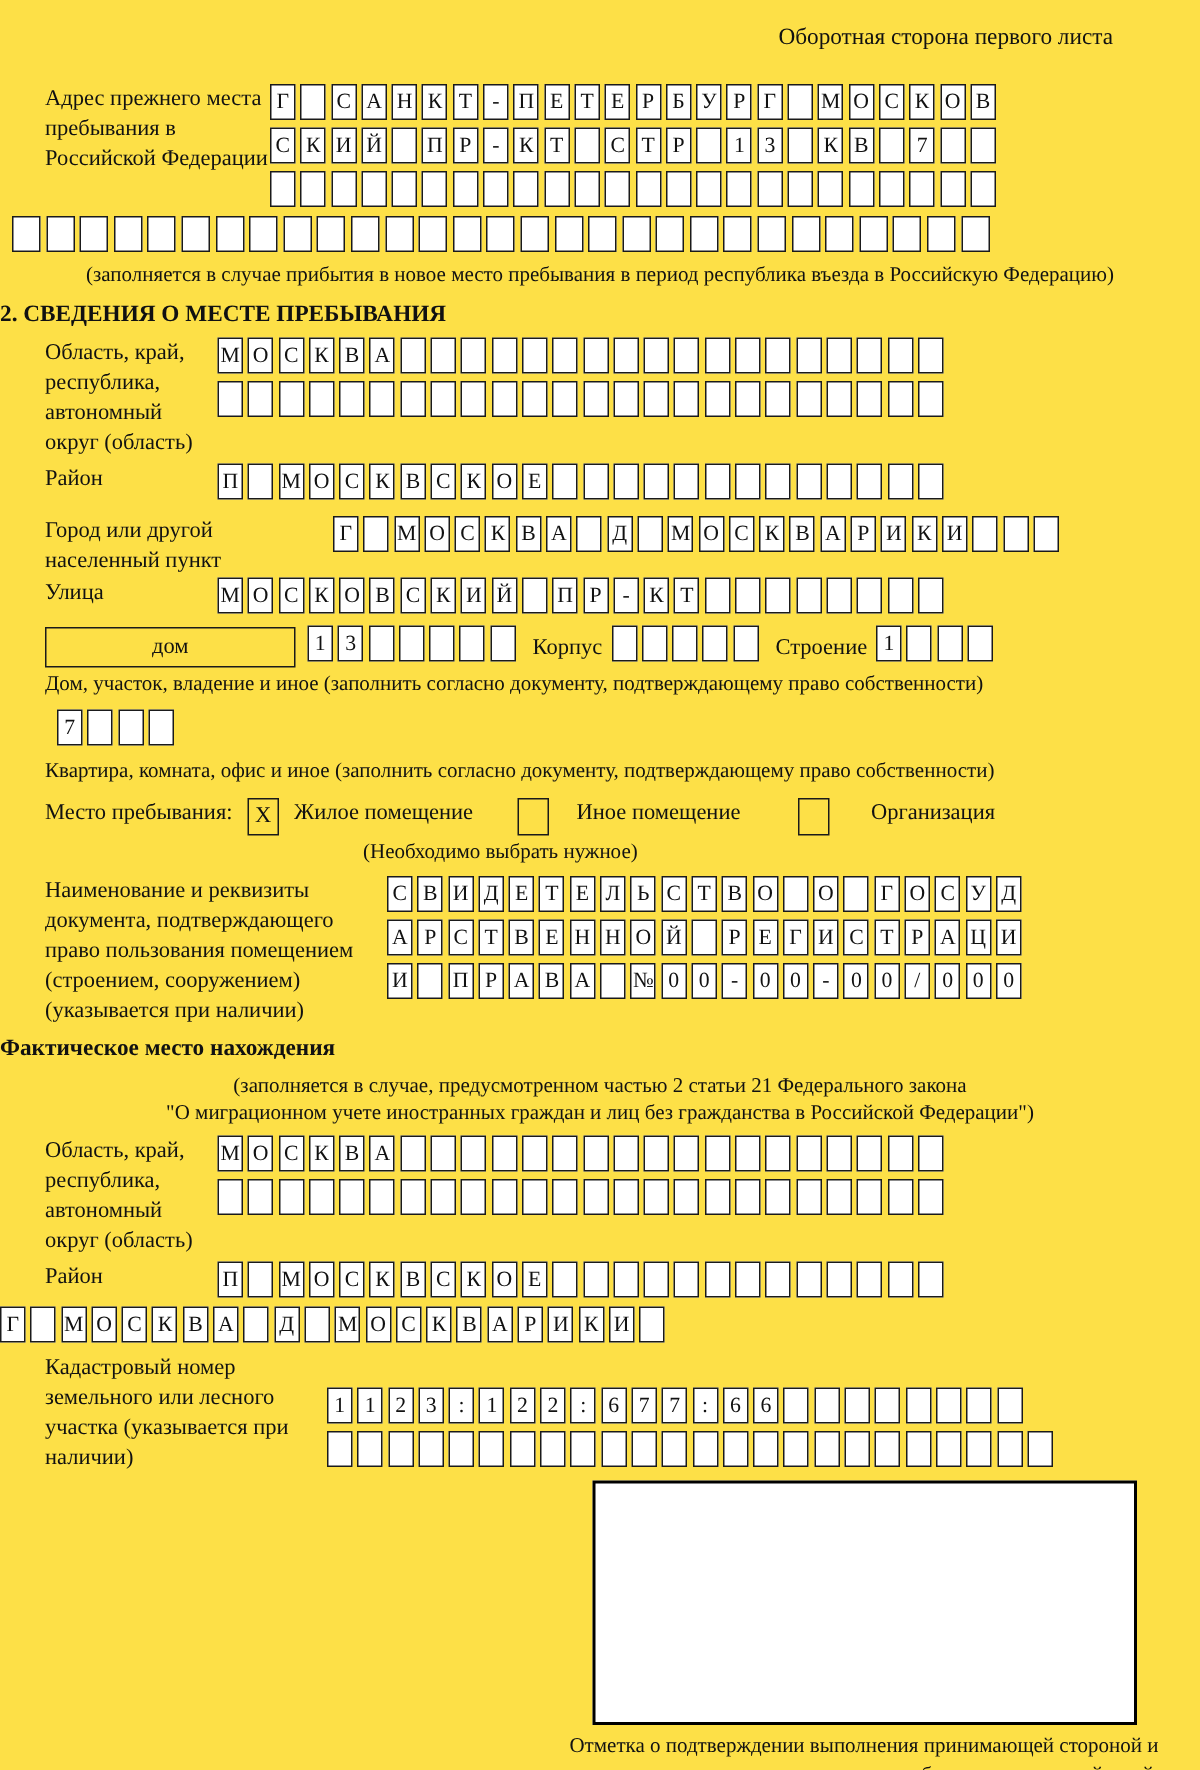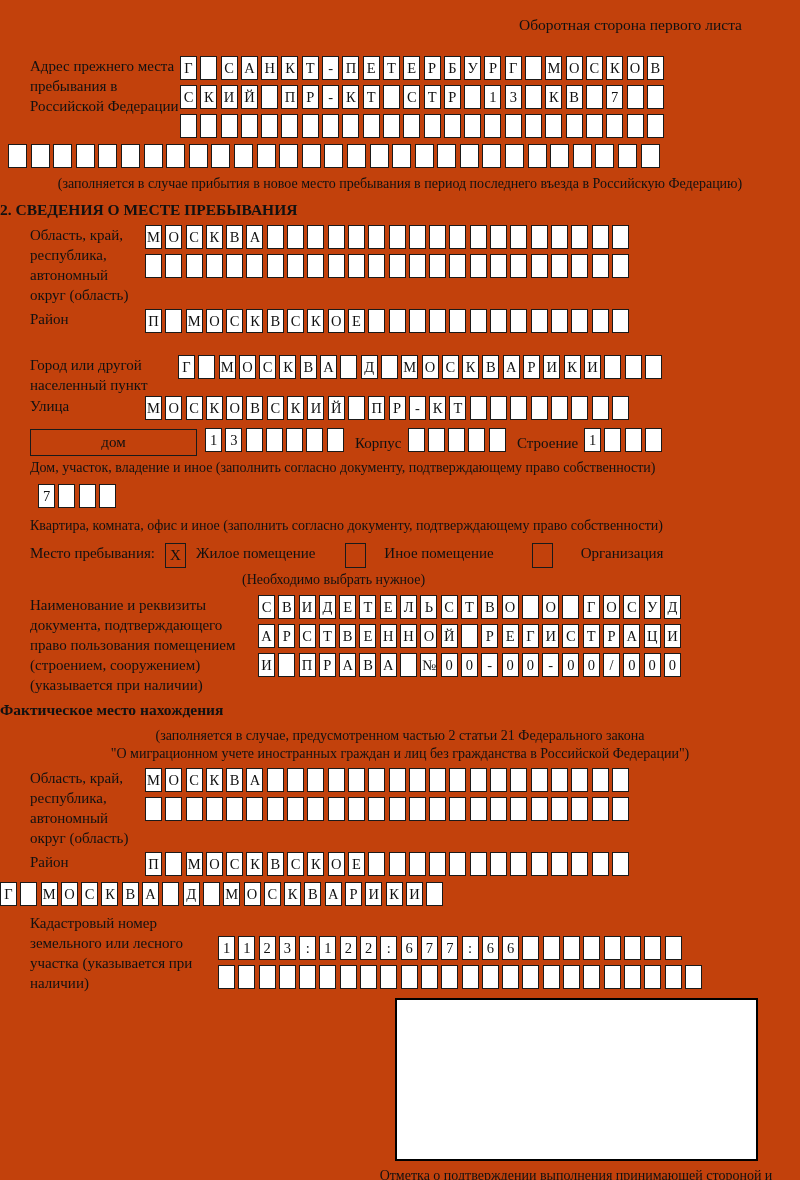--- a/index.html
+++ b/index.html
@@ -1,20 +1,20 @@
 <!DOCTYPE html>
 <html><head>
 <meta charset="utf-8">
 <style>
   * { box-sizing: border-box; margin: 0; padding: 0; }
   body { background:#fff; }
   .page {
     position: relative;
     width: 800px; height: 1180px;
-    background: #c2410c; color:#111;
+    background: #fde047; color:#111;
     font-family: "Liberation Serif", "DejaVu Serif", serif;
     overflow: hidden;
   }
   .hdr-note {
     position:absolute; top:16px; right:58px;
     font-size:15.5px;
   }
   .lbl { font-size:15px; line-height:20px; }
   .cap { font-size:14px; line-height:18px; }
   .sect-title { text-align:left; font-weight:bold; font-size:15.5px; }
@@ -47,38 +47,38 @@
 
   <div class="frow" style="margin-top:56px;">
     <div class="lbl" style="width:150px; margin-left:30px; flex-shrink:0;">Адрес прежнего места пребывания в Российской Федерации</div>
     <div>
       <div class="boxrow"><span class="cbox">Г</span><span class="cbox"></span><span class="cbox">С</span><span class="cbox">А</span><span class="cbox">Н</span><span class="cbox">К</span><span class="cbox">Т</span><span class="cbox">-</span><span class="cbox">П</span><span class="cbox">Е</span><span class="cbox">Т</span><span class="cbox">Е</span><span class="cbox">Р</span><span class="cbox">Б</span><span class="cbox">У</span><span class="cbox">Р</span><span class="cbox">Г</span><span class="cbox"></span><span class="cbox">М</span><span class="cbox">О</span><span class="cbox">С</span><span class="cbox">К</span><span class="cbox">О</span><span class="cbox">В</span></div>
       <div class="boxrow"><span class="cbox">С</span><span class="cbox">К</span><span class="cbox">И</span><span class="cbox">Й</span><span class="cbox"></span><span class="cbox">П</span><span class="cbox">Р</span><span class="cbox">-</span><span class="cbox">К</span><span class="cbox">Т</span><span class="cbox"></span><span class="cbox">С</span><span class="cbox">Т</span><span class="cbox">Р</span><span class="cbox"></span><span class="cbox">1</span><span class="cbox">3</span><span class="cbox"></span><span class="cbox">К</span><span class="cbox">В</span><span class="cbox"></span><span class="cbox">7</span><span class="cbox"></span><span class="cbox"></span></div>
       <div class="boxrow"><span class="cbox"></span><span class="cbox"></span><span class="cbox"></span><span class="cbox"></span><span class="cbox"></span><span class="cbox"></span><span class="cbox"></span><span class="cbox"></span><span class="cbox"></span><span class="cbox"></span><span class="cbox"></span><span class="cbox"></span><span class="cbox"></span><span class="cbox"></span><span class="cbox"></span><span class="cbox"></span><span class="cbox"></span><span class="cbox"></span><span class="cbox"></span><span class="cbox"></span><span class="cbox"></span><span class="cbox"></span><span class="cbox"></span><span class="cbox"></span></div>
     </div>
   </div>
   <div class="boxrow wide" style="margin-left:8px; margin-top:1px;"><span class="cbox"></span><span class="cbox"></span><span class="cbox"></span><span class="cbox"></span><span class="cbox"></span><span class="cbox"></span><span class="cbox"></span><span class="cbox"></span><span class="cbox"></span><span class="cbox"></span><span class="cbox"></span><span class="cbox"></span><span class="cbox"></span><span class="cbox"></span><span class="cbox"></span><span class="cbox"></span><span class="cbox"></span><span class="cbox"></span><span class="cbox"></span><span class="cbox"></span><span class="cbox"></span><span class="cbox"></span><span class="cbox"></span><span class="cbox"></span><span class="cbox"></span><span class="cbox"></span><span class="cbox"></span><span class="cbox"></span><span class="cbox"></span></div>
-  <div class="cap" style="text-align:center; margin-top:2px;">(заполняется в случае прибытия в новое место пребывания в период последнего въезда в Российскую Федерацию)</div>
+  <div class="cap" style="text-align:center; margin-top:2px;">(заполняется в случае прибытия в новое место пребывания в период республика въезда в Российскую Федерацию)</div>
 
   <div class="sect-title" style="margin-top:8px;">2. СВЕДЕНИЯ О МЕСТЕ ПРЕБЫВАНИЯ</div>
 
   <div class="frow" style="margin-top:6px;">
     <div class="lbl" style="width:115px; margin-left:30px; flex-shrink:0;">Область, край, республика, автономный округ (область)</div>
     <div>
       <div class="boxrow"><span class="cbox">М</span><span class="cbox">О</span><span class="cbox">С</span><span class="cbox">К</span><span class="cbox">В</span><span class="cbox">А</span><span class="cbox"></span><span class="cbox"></span><span class="cbox"></span><span class="cbox"></span><span class="cbox"></span><span class="cbox"></span><span class="cbox"></span><span class="cbox"></span><span class="cbox"></span><span class="cbox"></span><span class="cbox"></span><span class="cbox"></span><span class="cbox"></span><span class="cbox"></span><span class="cbox"></span><span class="cbox"></span><span class="cbox"></span><span class="cbox"></span></div>
       <div class="boxrow"><span class="cbox"></span><span class="cbox"></span><span class="cbox"></span><span class="cbox"></span><span class="cbox"></span><span class="cbox"></span><span class="cbox"></span><span class="cbox"></span><span class="cbox"></span><span class="cbox"></span><span class="cbox"></span><span class="cbox"></span><span class="cbox"></span><span class="cbox"></span><span class="cbox"></span><span class="cbox"></span><span class="cbox"></span><span class="cbox"></span><span class="cbox"></span><span class="cbox"></span><span class="cbox"></span><span class="cbox"></span><span class="cbox"></span><span class="cbox"></span></div>
     </div>
   </div>
 
   <div class="frow" style="margin-top:4px;">
     <div class="lbl" style="width:115px; margin-left:30px; flex-shrink:0;">Район</div>
     <div class="boxrow"><span class="cbox">П</span><span class="cbox"></span><span class="cbox">М</span><span class="cbox">О</span><span class="cbox">С</span><span class="cbox">К</span><span class="cbox">В</span><span class="cbox">С</span><span class="cbox">К</span><span class="cbox">О</span><span class="cbox">Е</span><span class="cbox"></span><span class="cbox"></span><span class="cbox"></span><span class="cbox"></span><span class="cbox"></span><span class="cbox"></span><span class="cbox"></span><span class="cbox"></span><span class="cbox"></span><span class="cbox"></span><span class="cbox"></span><span class="cbox"></span><span class="cbox"></span></div>
   </div>
 
-  <div class="frow" style="margin-top:17px;">
+  <div class="frow" style="margin-top:6px;gap:44px;">
     <div class="lbl" style="width:148px; margin-left:30px; flex-shrink:0;">Город или другой населенный пункт</div>
     <div class="boxrow"><span class="cbox">Г</span><span class="cbox"></span><span class="cbox">М</span><span class="cbox">О</span><span class="cbox">С</span><span class="cbox">К</span><span class="cbox">В</span><span class="cbox">А</span><span class="cbox"></span><span class="cbox">Д</span><span class="cbox"></span><span class="cbox">М</span><span class="cbox">О</span><span class="cbox">С</span><span class="cbox">К</span><span class="cbox">В</span><span class="cbox">А</span><span class="cbox">Р</span><span class="cbox">И</span><span class="cbox">К</span><span class="cbox">И</span><span class="cbox"></span><span class="cbox"></span><span class="cbox"></span></div>
   </div>
 
   <div class="frow" style="margin-top:1px;">
     <div class="lbl" style="width:115px; margin-left:30px; flex-shrink:0;">Улица</div>
     <div class="boxrow"><span class="cbox">М</span><span class="cbox">О</span><span class="cbox">С</span><span class="cbox">К</span><span class="cbox">О</span><span class="cbox">В</span><span class="cbox">С</span><span class="cbox">К</span><span class="cbox">И</span><span class="cbox">Й</span><span class="cbox"></span><span class="cbox">П</span><span class="cbox">Р</span><span class="cbox">-</span><span class="cbox">К</span><span class="cbox">Т</span><span class="cbox"></span><span class="cbox"></span><span class="cbox"></span><span class="cbox"></span><span class="cbox"></span><span class="cbox"></span><span class="cbox"></span><span class="cbox"></span></div>
   </div>
 
   <div class="frow" style="margin-left:30px; margin-top:3px; align-items:center;">

